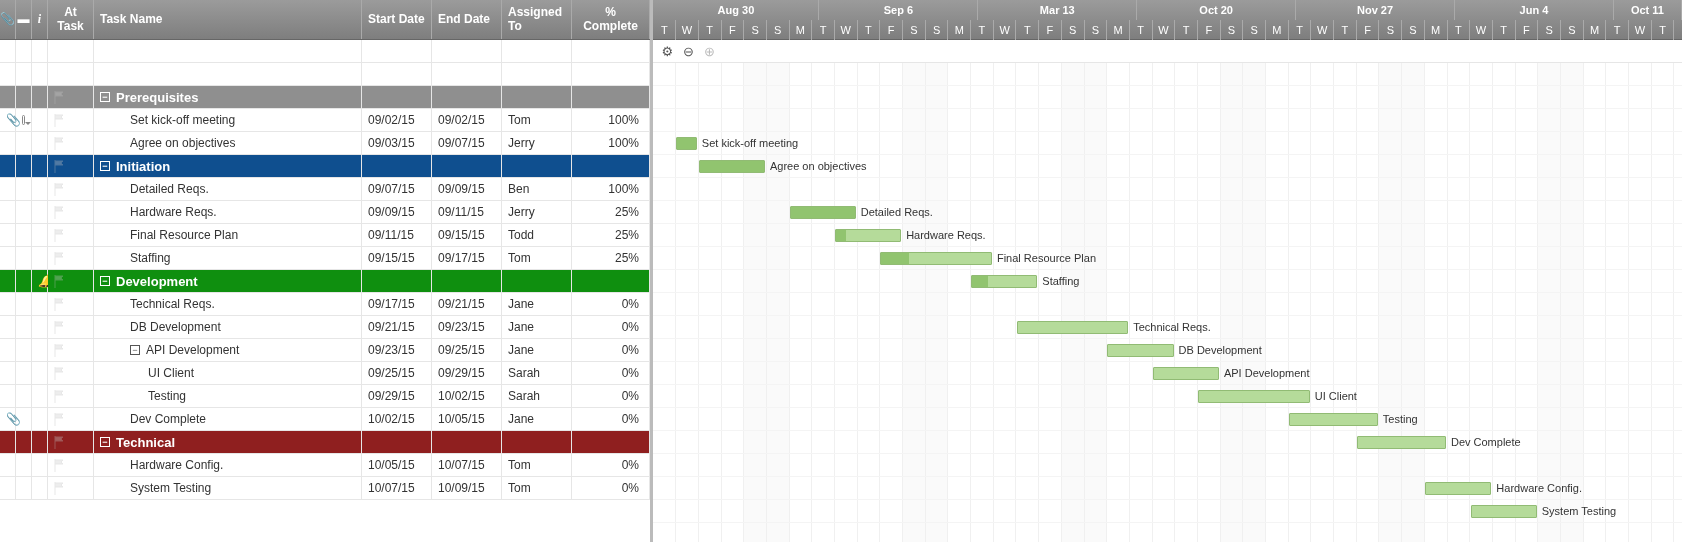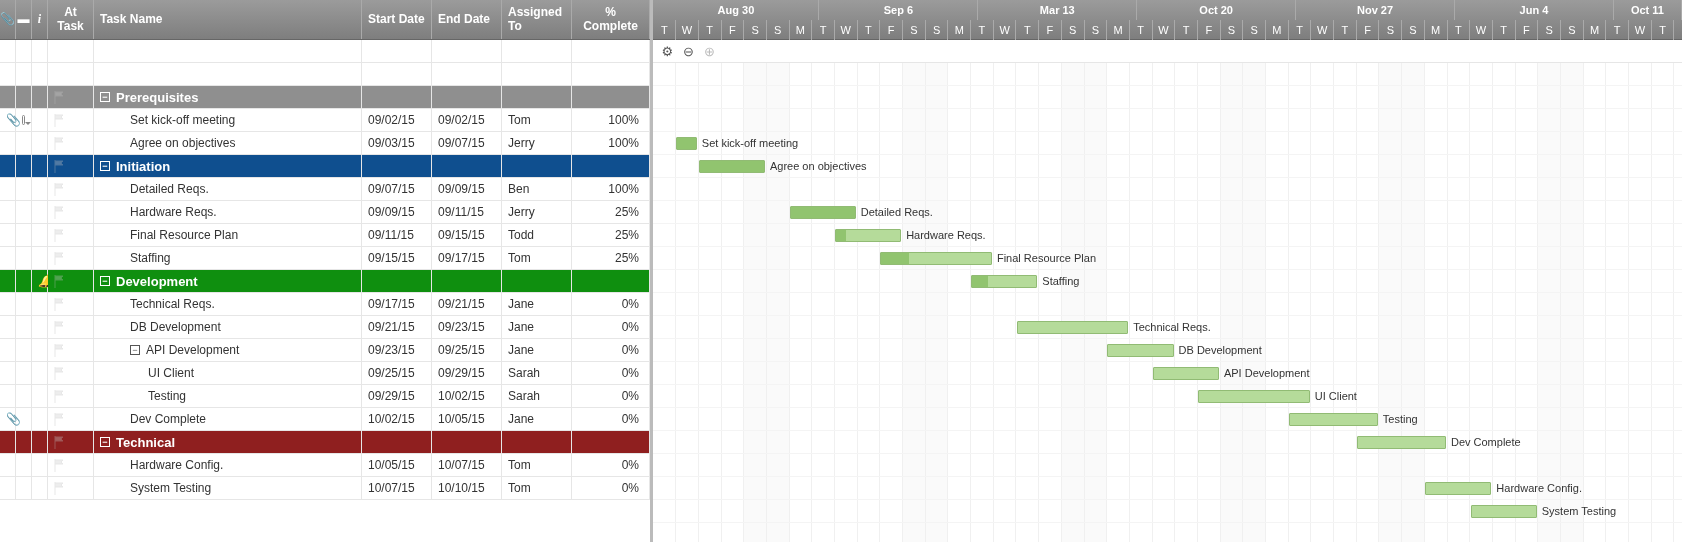--- a/index.html
+++ b/index.html
@@ -508,21 +508,21 @@
                 <path d="M1 0 v13 M1 1 h8 l-2 2 l2 2 h-8" fill="#ccc" stroke="#bbb" stroke-width="1"></path>
               </svg>
             </span>
           </div>
           <div class="cell col-name">
             <div class="task-name-wrap indent-1">
               <span>System Testing</span>
             </div>
           </div>
           <div class="cell col-start">10/07/15</div>
-          <div class="cell col-end">10/10/15</div>
+          <div class="cell col-end">10/09/15</div>
           <div class="cell col-assign">Tom</div>
           <div class="cell col-pct">0%</div>
         </div>
       </div>
   </div>
 
   <div class="right-pane">
     <div class="tl-header">
       <div class="tl-weeks" id="tl-weeks">
           <div class="tl-week" style="width: 166px;">Aug 30</div>

